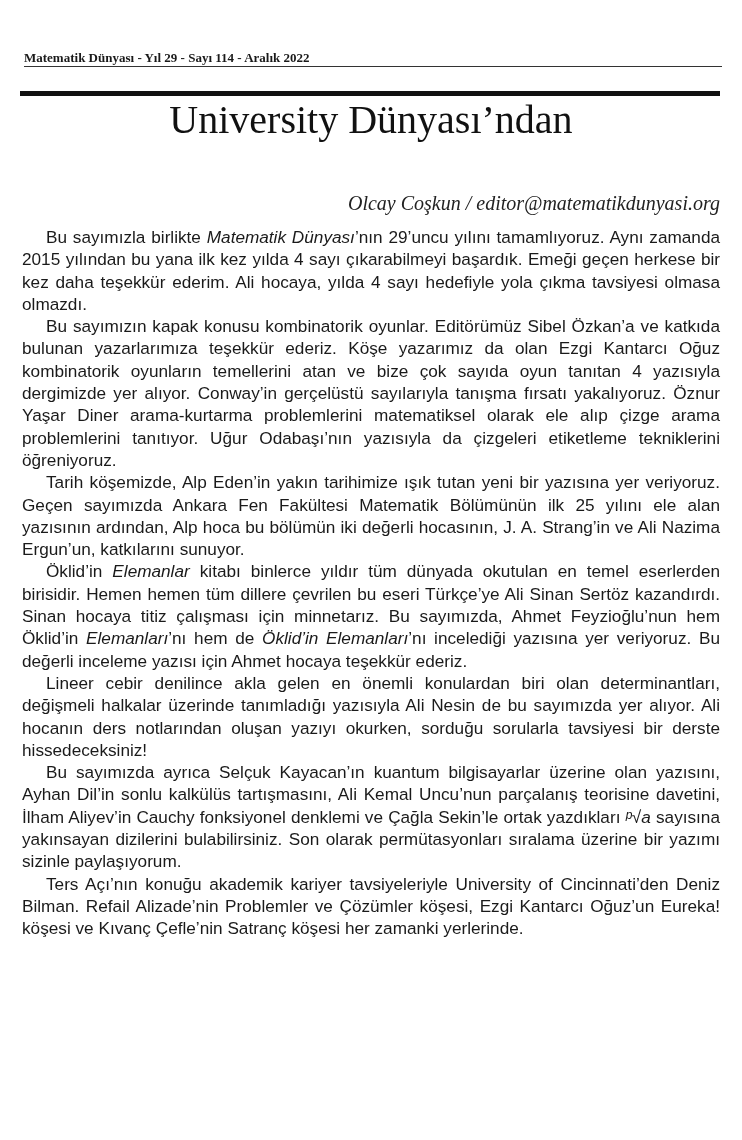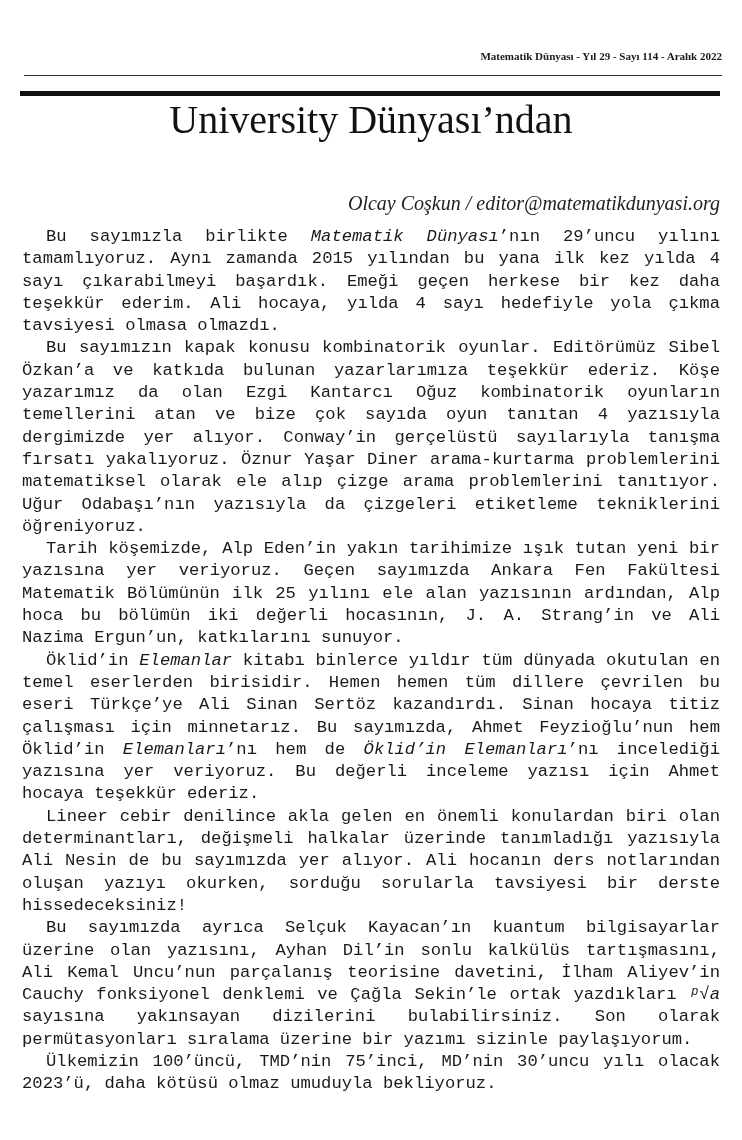--- a/index.html
+++ b/index.html
@@ -1,41 +1,41 @@
 <!DOCTYPE html>
 <html><head>
 <meta charset="utf-8">
 <style>
   html, body { margin: 0; padding: 0; background: #ffffff; }
   body { width: 742px; height: 1140px; position: relative; overflow: hidden;
          font-family: "DejaVu Serif", "Liberation Serif", serif; color: #1a1a1a; }
   .running-head { position: absolute; top: 50px; left: 24px; right: 20px;
-                  text-align: right; font-family: "Liberation Serif", serif;
-                  font-weight: bold; font-size: 11px; color: #1a1a1a;
-                  padding-bottom: 13px; border-bottom: 1px solid #333; }
+                  font-family: "Liberation Serif", serif;
+                  font-weight: bold; font-size: 13px; color: #1a1a1a;
+                  padding-bottom: 0; border-bottom: 1px solid #333; }
   .thick-rule { position: absolute; top: 91px; left: 20px; right: 22px; height: 5px; background: #111; }
   .title { position: absolute; top: 96px; left: 0; right: 0; text-align: center;
            font-family: "Liberation Serif", serif; font-size: 40px; color: #111; margin: 0; font-weight: normal; }
   .author { position: absolute; top: 192px; right: 22px; font-family: "Liberation Serif", serif;
             font-style: italic; font-size: 20px; color: #222; }
   .body { position: absolute; top: 226px; left: 22px; right: 22px;
-          font-family: Liberation Mono, monospace; font-size: 17.2px; line-height: 22.3px;
+          font-family: Liberation Sans, sans-serif; font-size: 17.2px; line-height: 22.3px;
           text-align: justify; hyphens: auto; color: #1a1a1a; }
   .body p { margin: 0; text-indent: 24px; }
   .body em { font-style: italic; }
 </style>
 </head>
 <body>
 
 <div class="running-head">Matematik Dünyası - Yıl 29 - Sayı 114 - Aralık 2022</div>
 <div class="thick-rule"></div>
 <h1 class="title">University Dünyası’ndan</h1>
 <div class="author">Olcay Coşkun / editor@matematikdunyasi.org</div>
 
 <div class="body" id="article-body">
     <p><span>Bu sayımızla birlikte </span><em>Matematik Dünyası</em><span>’nın 29’uncu yılını tamamlıyoruz. Aynı zamanda 2015 yılından bu yana ilk kez yılda 4 sayı çıkarabilmeyi başardık. Emeği geçen herkese bir kez daha teşekkür ederim. Ali hocaya, yılda 4 sayı hedefiyle yola çıkma tavsiyesi olmasa olmazdı.</span></p>
     <p><span>Bu sayımızın kapak konusu kombinatorik oyunlar. Editörümüz Sibel Özkan’a ve katkıda bulunan yazarlarımıza teşekkür ederiz. Köşe yazarımız da olan Ezgi Kantarcı Oğuz kombinatorik oyunların temellerini atan ve bize çok sayıda oyun tanıtan 4 yazısıyla dergimizde yer alıyor. Conway’in gerçelüstü sayılarıyla tanışma fırsatı yakalıyoruz. Öznur Yaşar Diner arama-kurtarma problemlerini matematiksel olarak ele alıp çizge arama problemlerini tanıtıyor. Uğur Odabaşı’nın yazısıyla da çizgeleri etiketleme tekniklerini öğreniyoruz.</span></p>
     <p><span>Tarih köşemizde, Alp Eden’in yakın tarihimize ışık tutan yeni bir yazısına yer veriyoruz. Geçen sayımızda Ankara Fen Fakültesi Matematik Bölümünün ilk 25 yılını ele alan yazısının ardından, Alp hoca bu bölümün iki değerli hocasının, J. A. Strang’in ve Ali Nazima Ergun’un, katkılarını sunuyor.</span></p>
     <p><span>Öklid’in </span><em>Elemanlar</em><span> kitabı binlerce yıldır tüm dünyada okutulan en temel eserlerden birisidir. Hemen hemen tüm dillere çevrilen bu eseri Türkçe’ye Ali Sinan Sertöz kazandırdı. Sinan hocaya titiz çalışması için minnetarız. Bu sayımızda, Ahmet Feyzioğlu’nun hem Öklid’in </span><em>Elemanları</em><span>’nı hem de </span><em>Öklid’in Elemanları</em><span>’nı incelediği yazısına yer veriyoruz. Bu değerli inceleme yazısı için Ahmet hocaya teşekkür ederiz.</span></p>
     <p><span>Lineer cebir denilince akla gelen en önemli konulardan biri olan determinantları, değişmeli halkalar üzerinde tanımladığı yazısıyla Ali Nesin de bu sayımızda yer alıyor. Ali hocanın ders notlarından oluşan yazıyı okurken, sorduğu sorularla tavsiyesi bir derste hissedeceksiniz!</span></p>
     <p><span>Bu sayımızda ayrıca Selçuk Kayacan’ın kuantum bilgisayarlar üzerine olan yazısını, Ayhan Dil’in sonlu kalkülüs tartışmasını, Ali Kemal Uncu’nun parçalanış teorisine davetini, İlham Aliyev’in Cauchy fonksiyonel denklemi ve Çağla Sekin’le ortak yazdıkları </span><em>ᵖ√a</em><span> sayısına yakınsayan dizilerini bulabilirsiniz. Son olarak permütasyonları sıralama üzerine bir yazımı sizinle paylaşıyorum.</span></p>
-    <p><span>Ülkemizin 100’üncü, TMD’nin 75’inci, MD’nin 30’uncu yılı olacak 2023’ü, daha kötüsü olmaz umuduyla bekliyoruz.</span></p>
+    <p><span>Ters Açı’nın konuğu akademik kariyer tavsiyeleriyle University of Cincinnati’den Deniz Bilman. Refail Alizade’nin Problemler ve Çözümler köşesi, Ezgi Kantarcı Oğuz’un Eureka! köşesi ve Kıvanç Çefle’nin Satranç köşesi her zamanki yerlerinde.</span></p>
   </div>
 
 </body></html>

